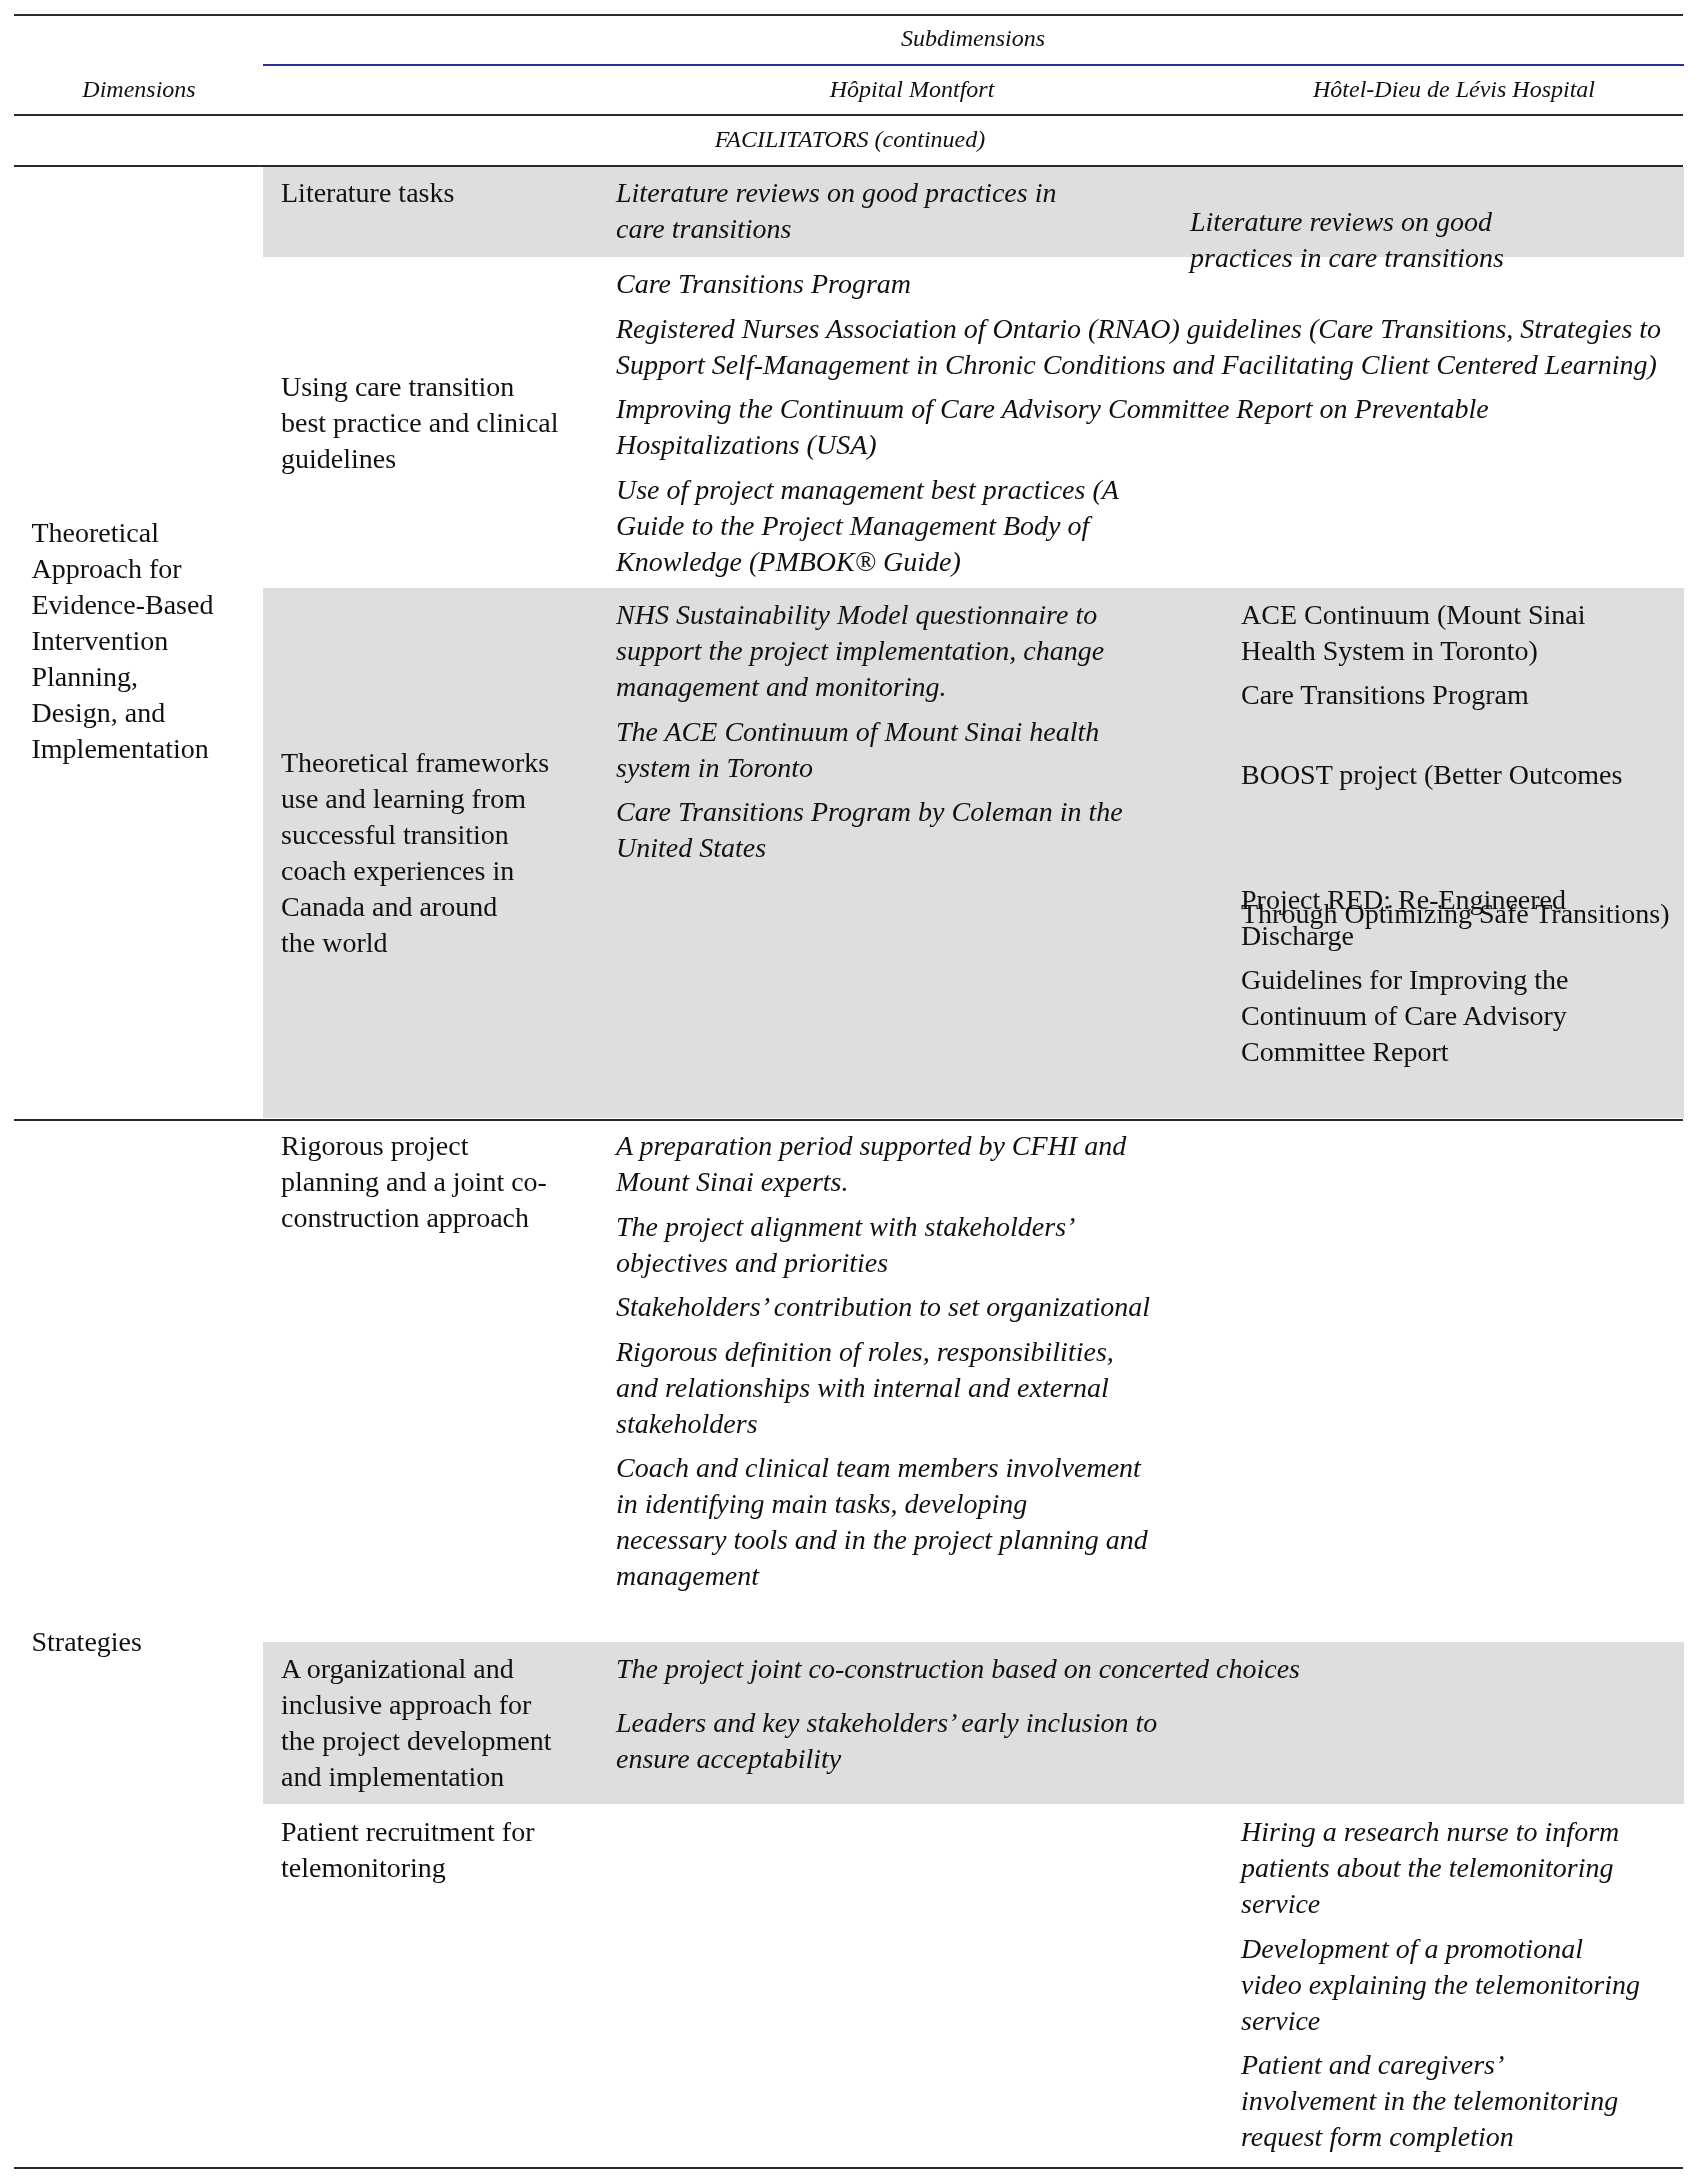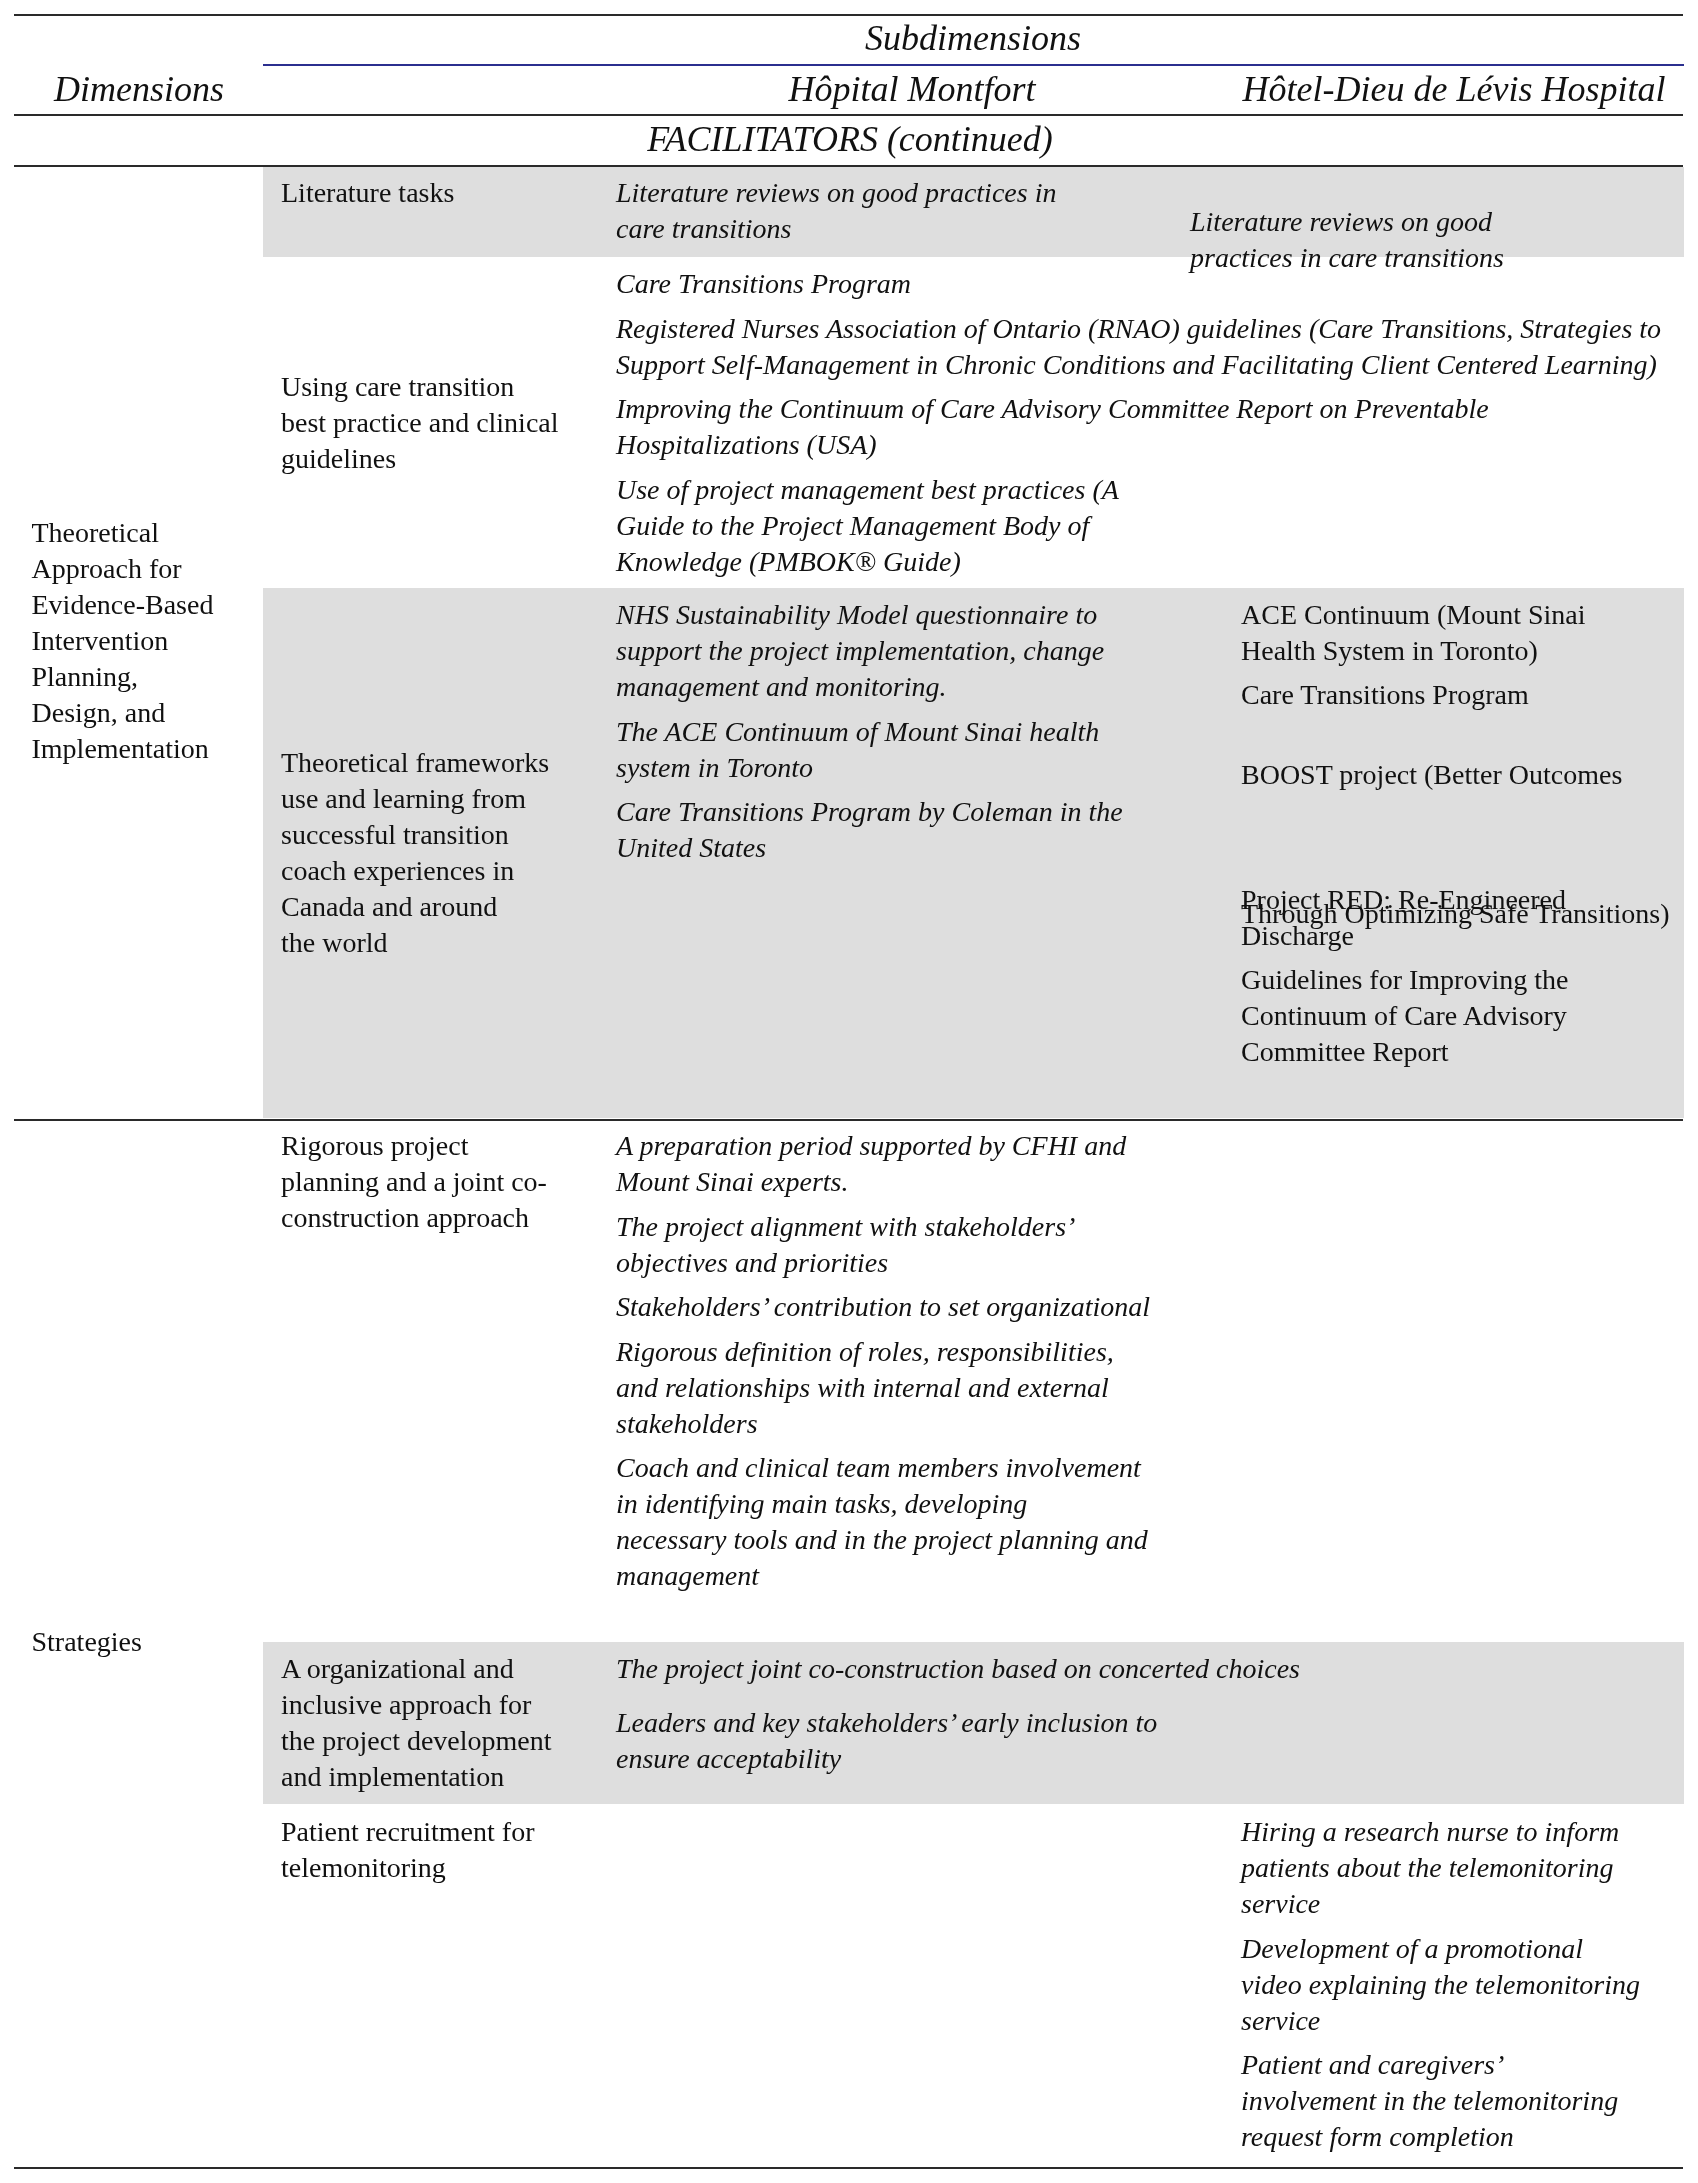--- a/index.html
+++ b/index.html
@@ -1,21 +1,21 @@
 <!DOCTYPE html>
 <html style="font-size:7.6px"><head>
   <meta charset="utf-8">
   <style>
     html, body { margin:0; padding:0; background:#ffffff; }
     body { width:1698px; height:2183px; position:relative; overflow:hidden;
       font-family:"Liberation Serif","DejaVu Serif",serif; color:#111; }
     .hline { position:absolute; height:1.9px; background:#2a2a2a; }
     .hline.blue { background:#2b2f8f; height:1.9px; }
     .shade { position:absolute; background:#dedede; left:263px; width:1421px; }
-    .hdr { font-style:italic; font-size:36px; line-height:36px; position:absolute; white-space:nowrap; }
+    .hdr { font-style:italic; font-size:24px; line-height:36px; position:absolute; white-space:nowrap; }
     .item { display:block; }
     .center { transform:translateX(-50%); }
     .cell { position:absolute; font-size:28px; line-height:36px; }
     .cell .entry { margin:0 0 8.6px 0; white-space:nowrap;font-style:italic; }
   </style>
 </head>
 <body>
 
 <div class="hline" style="left:14.3px; width:1669px; top:14.3px;"></div>
 <div class="hline blue" style="left:263px; width:1421px; top:64px;"></div>

